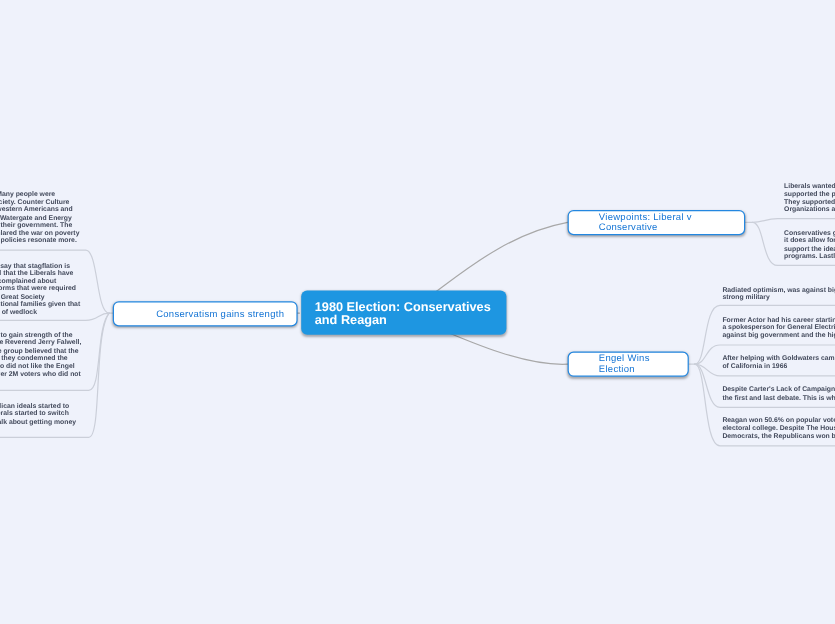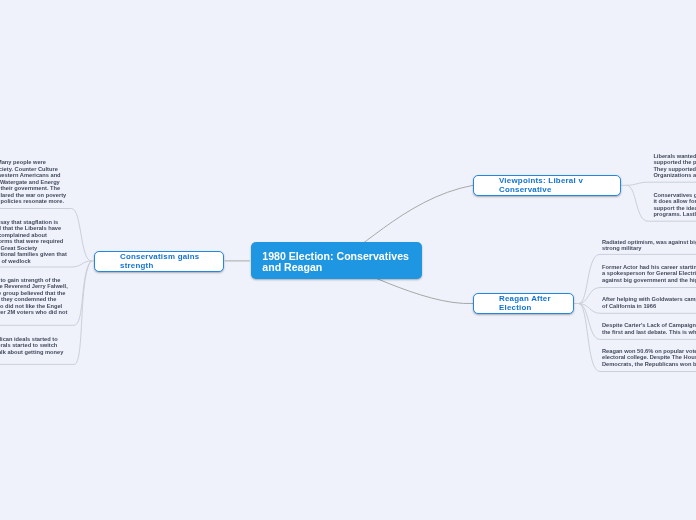--- a/index.html
+++ b/index.html
@@ -7,24 +7,24 @@
        font-family:"Liberation Sans",sans-serif;
        -webkit-font-smoothing:antialiased;}
   #stage{position:relative;filter:opacity(100%);width:696px;height:520px;overflow:hidden;background:#eff2fb;}
   svg.layer{position:absolute;left:0;top:0;width:696px;height:520px;}
   .node{position:absolute;box-sizing:border-box;font-family:"Liberation Sans",sans-serif;}
   .central{left:250.5px;top:242px;width:171px;height:36.5px;background:#1e96e1;
            border-radius:5px;color:#ffffff;font-weight:bold;
            font-size:10.6px;line-height:11.4px;padding:8.5px 11.8px;
            box-shadow:0 1px 2px rgba(0,0,0,0.3);}
   .branch{background:#ffffff;border:1.6px solid #2387e0;border-radius:5px;
-          color:#1273d4;font-weight:bold;font-size:7.9px;letter-spacing:0.25px;
+          color:#1273d4;font-weight:normal;font-size:7.9px;letter-spacing:0.25px;
           box-shadow:0 1px 2px rgba(0,0,0,0.3);
           display:flex;align-items:center;justify-content:center;padding-left:25px;}
-  #b-cons{left:94px;top:250.5px;width:130px;height:21px;}
+  #b-cons{left:94px;top:250.5px;width:154px;height:21px;}
   #b-view{left:473px;top:174.5px;width:148px;height:21px;}
   #b-reag{left:473px;top:292.5px;width:101px;height:21px;}
   .leaf{position:absolute;color:#434a5c;font-size:5.7px;line-height:6.5px;
         font-weight:bold;white-space:pre;font-family:"Liberation Sans",sans-serif;}
   .leaf.lft{left:-95px;}
   .leaf.r{left:653.4px;}
   .leaf.rr{left:602px;}
 </style>
 </head>
 <body>
@@ -60,21 +60,21 @@
     <span>1980 Election: Conservatives and Reagan</span>
   </div>
 
   <div class="node branch" id="b-cons">
     <span>Conservatism gains strength</span>
   </div>
   <div class="node branch" id="b-view">
     <span>Viewpoints: Liberal v Conservative</span>
   </div>
   <div class="node branch" id="b-reag">
-    <span>Reagan After Election</span>
+    <span>Engel Wins Election</span>
   </div>
 
   <div class="leaf lft" id="lf-c1" style="top:159.0px;">The 1970s brought much change. Many people were
 not happy about the changes in society. Counter Culture
 vs Religion. In addition, Southern/western Americans and
 lower/middle class Americans saw Watergate and Energy
 Crisis made many people question their government. The
 Vietnam War and Great Society declared the war on poverty
 all failed. Republican/Conservative policies resonate more.</div>
   <div class="leaf lft" id="lf-c2" style="top:218.9px;">Economic Change - Conservatives say that stagflation is

